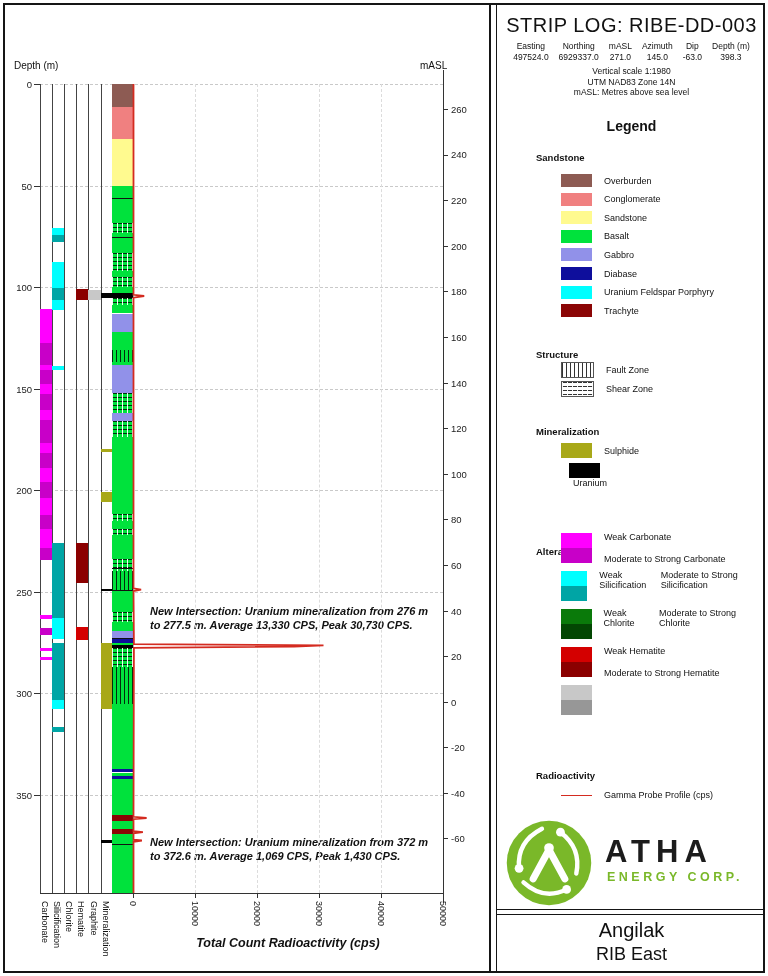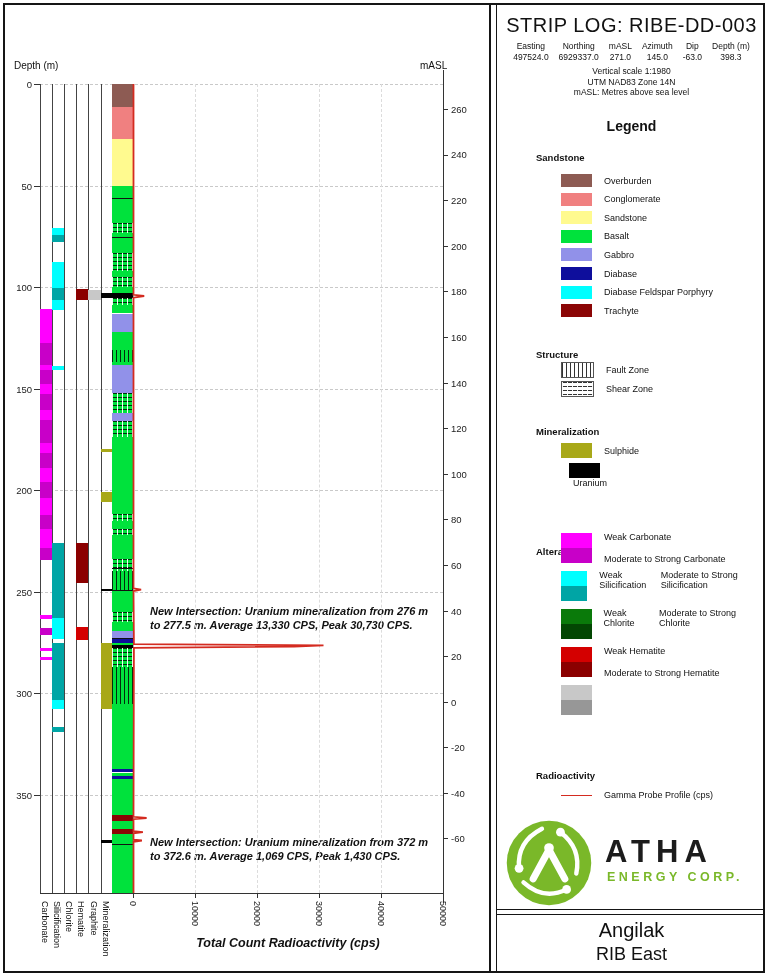--- a/index.html
+++ b/index.html
@@ -282,21 +282,21 @@
         <div class="leg-row" style="position: absolute; left: 41px; top: 248.4px;">
           <span style="display: inline-block; width: 31px; height: 13px; background: rgb(145, 145, 233);"></span>
           <span class="leg-label">Gabbro</span>
         </div>
         <div class="leg-row" style="position: absolute; left: 41px; top: 267px;">
           <span style="display: inline-block; width: 31px; height: 13px; background: rgb(14, 14, 156);"></span>
           <span class="leg-label">Diabase</span>
         </div>
         <div class="leg-row" style="position: absolute; left: 41px; top: 285.6px;">
           <span style="display: inline-block; width: 31px; height: 13px; background: rgb(0, 255, 255);"></span>
-          <span class="leg-label">Diabase Feldspar Porphyry</span>
+          <span class="leg-label">Uranium Feldspar Porphyry</span>
         </div>
         <div class="leg-row" style="position: absolute; left: 41px; top: 304.2px;">
           <span style="display: inline-block; width: 31px; height: 13px; background: rgb(139, 5, 5);"></span>
           <span class="leg-label">Trachyte</span>
         </div>
       </div>
 
     <div class="panel-h" style="left:41px;top:349px;">Structure</div>
     <div id="leg-struct">
         <div class="leg-row" style="position: absolute; left: 41px; top: 362px;">

